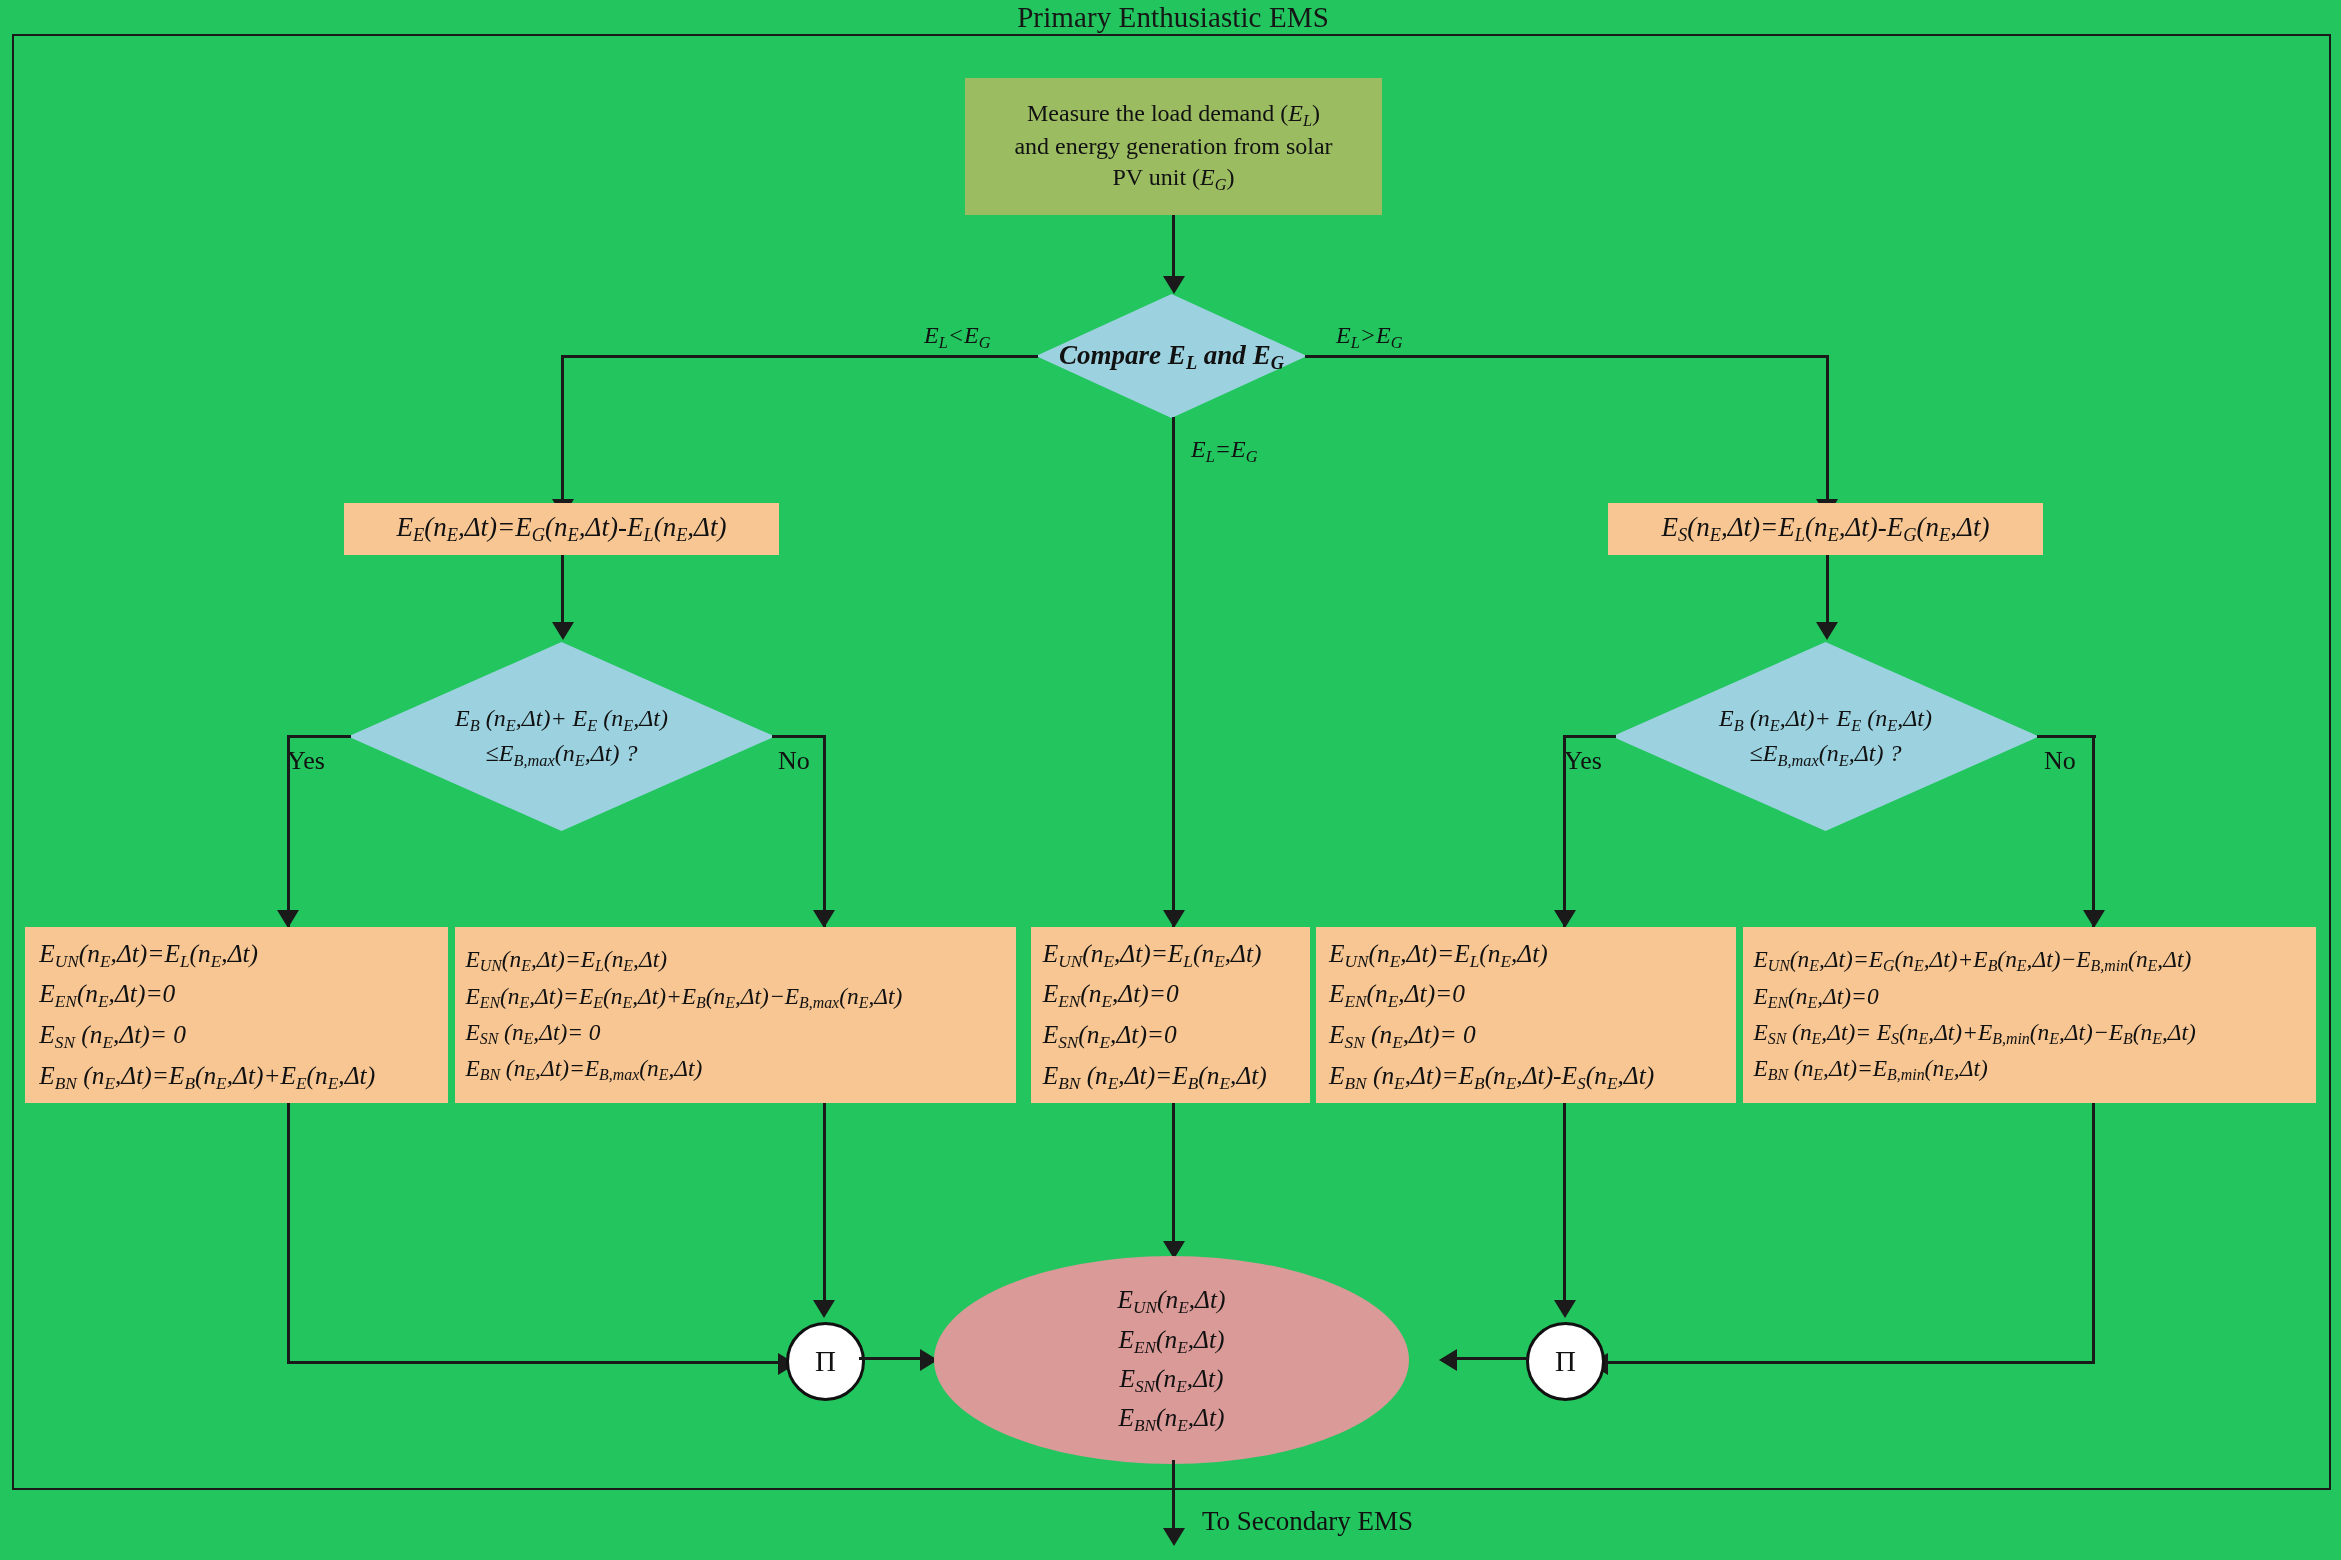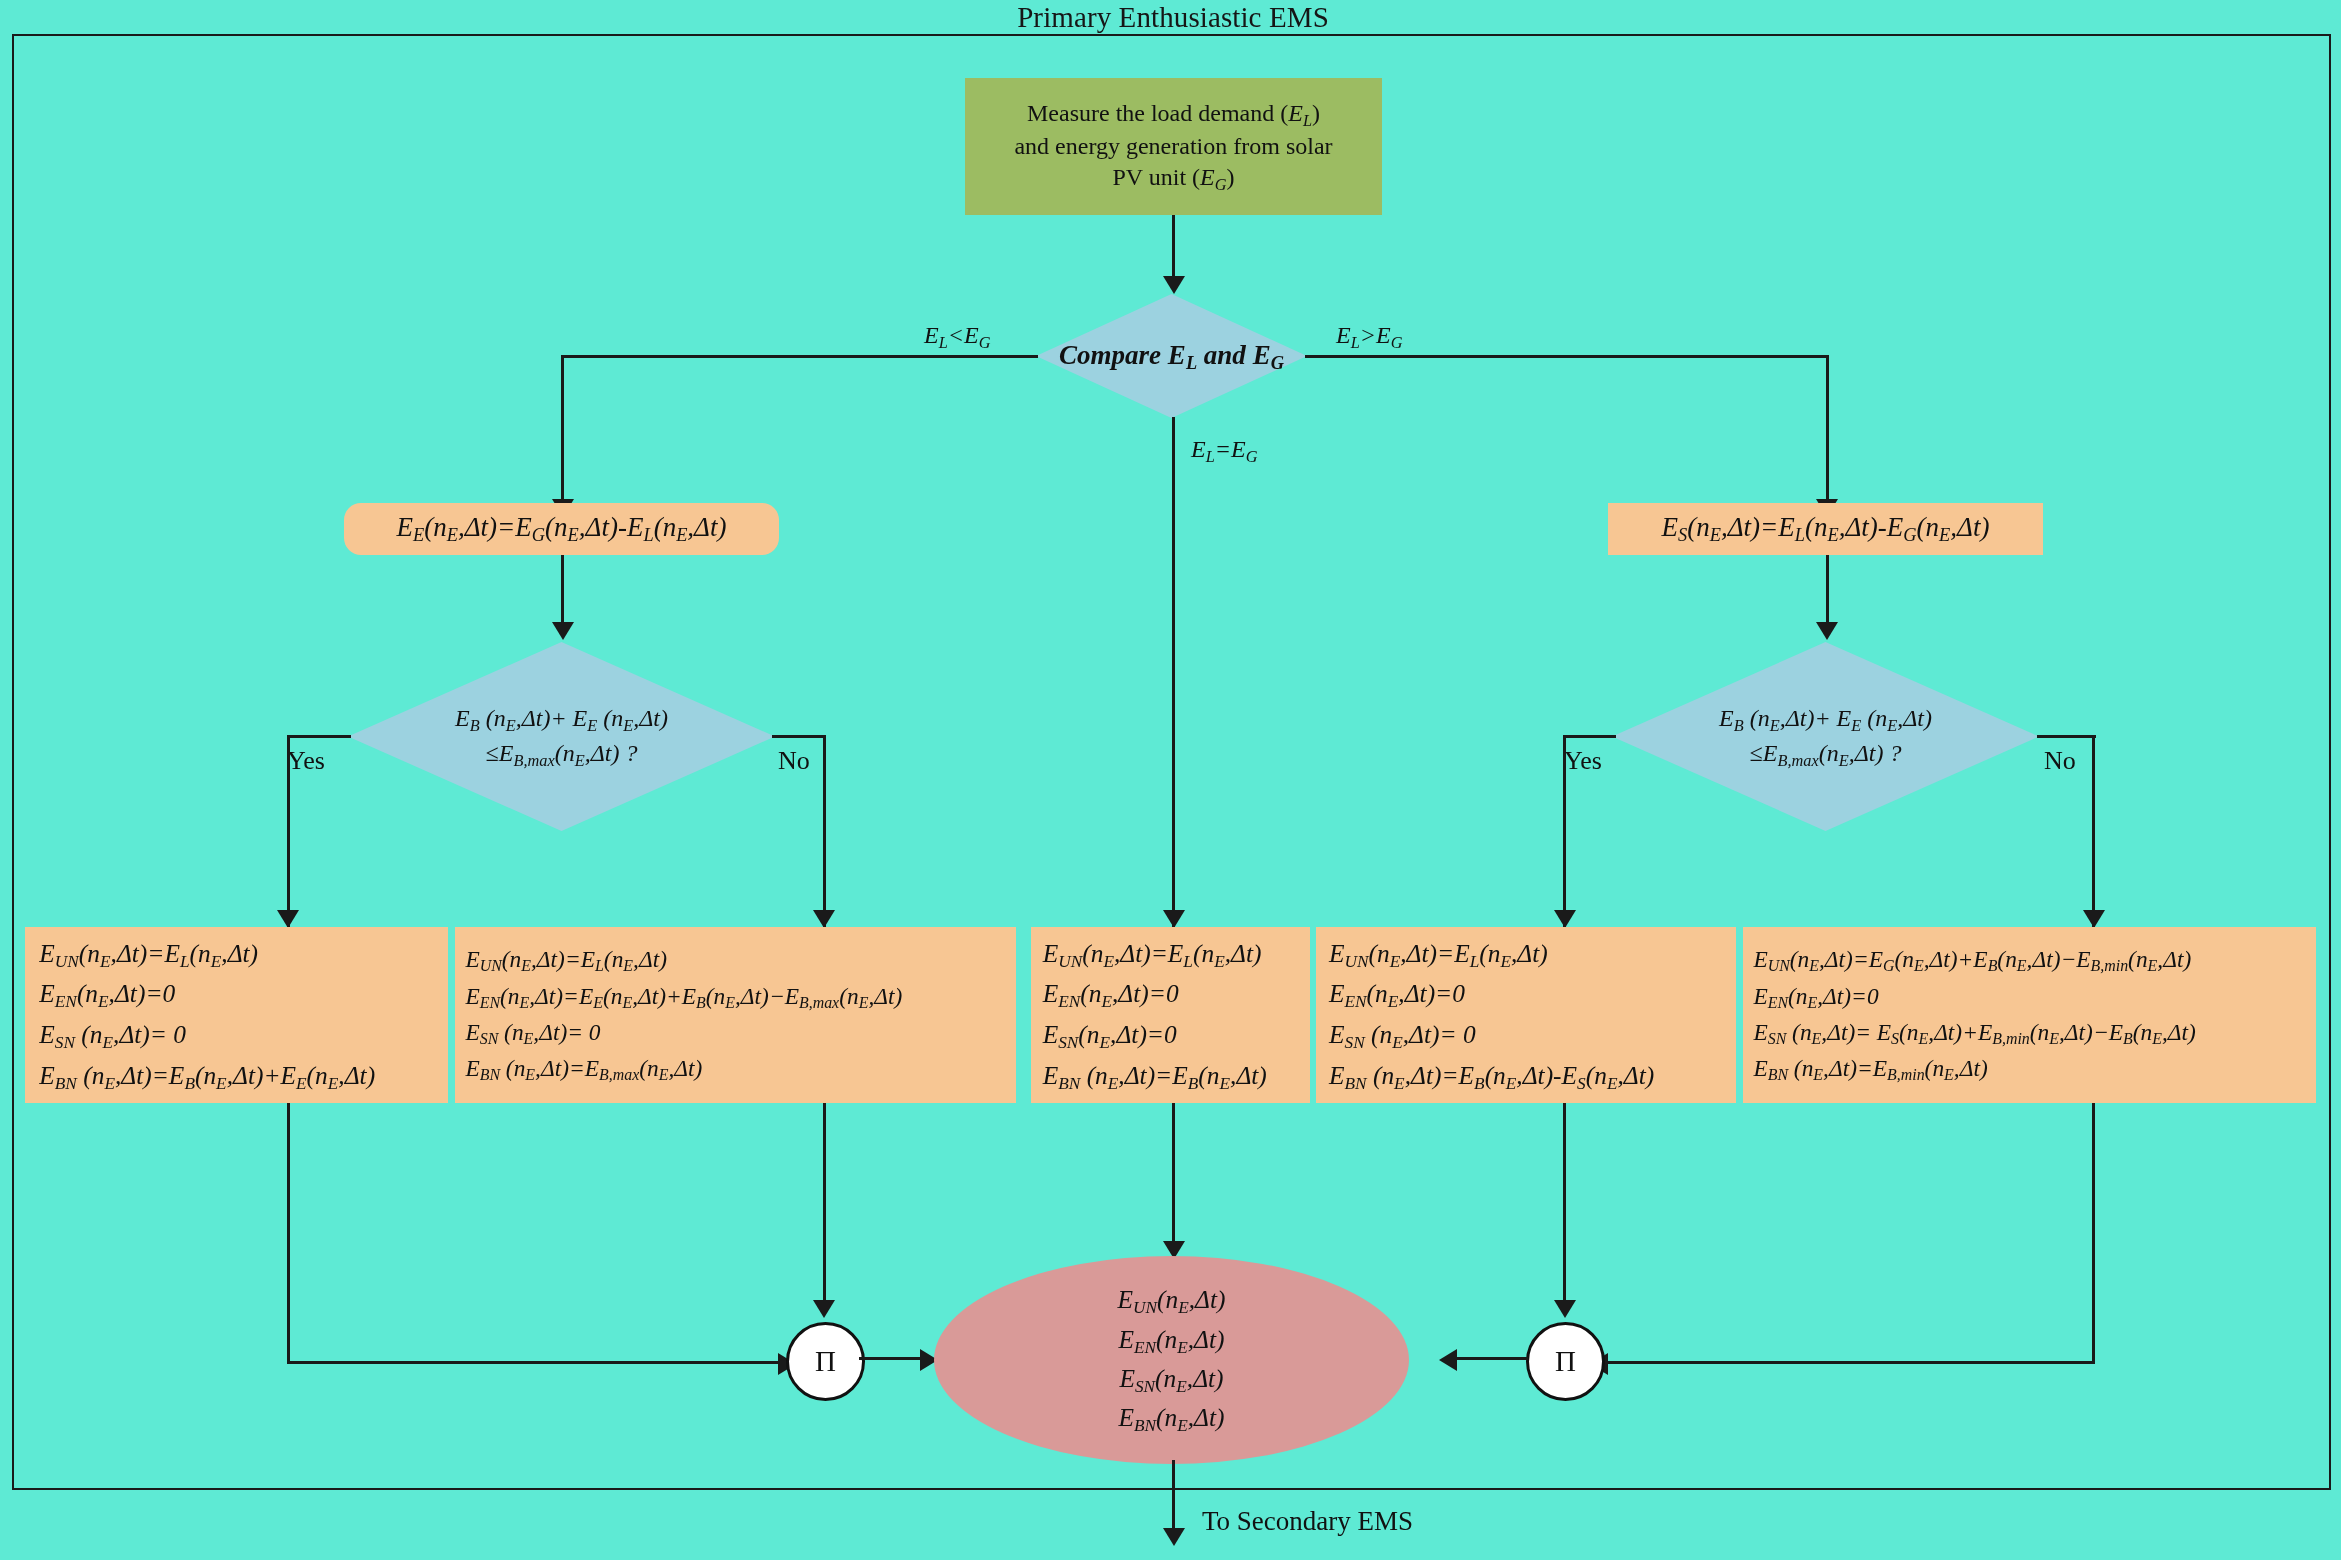--- a/index.html
+++ b/index.html
@@ -1,17 +1,17 @@
 <!DOCTYPE html>
 <html style="font-size:10.4px"><head>
 <meta charset="utf-8">
 <style>
   html,body{margin:0;padding:0;background:#ffffff;}
   body{font-family:"Liberation Serif","DejaVu Serif",serif;}
-  #stage{position:relative;width:2342px;height:1560px;background:#5eead4;overflow:hidden;}
+  #stage{position:relative;width:2342px;height:1560px;background:#22c55e;overflow:hidden;}
 
   
   .frame{position:absolute;border:2.6px solid #1a1a1a;box-sizing:border-box;}
 
   
   .title{position:absolute;text-align:center;font-size:29px;color:#161616;
          letter-spacing:0.1px;white-space:nowrap;}
 
   
   .node{position:absolute;box-sizing:border-box;display:flex;align-items:center;
@@ -104,21 +104,21 @@
   <div class="ln lnv" style="left:561px;top:355px;height:148px;"></div>
   <div class="arr arr-down" style="left:552px;top:499px;"></div>
 
   <div class="ln lnh" style="left:1305px;top:355px;width:524px;"></div>
   <div class="ln lnv" style="left:1826px;top:355px;height:148px;"></div>
   <div class="arr arr-down" style="left:1816px;top:499px;"></div>
 
   <div class="ln lnv" style="left:1172px;top:417px;height:515px;"></div>
   <div class="arr arr-down" style="left:1163px;top:910px;"></div>
 
-  <div class="node rect-orange" style="left:344px;top:503px;width:435px;height:52px;border-radius:17px;">
+  <div class="node rect-orange" style="left:344px;top:503px;width:435px;height:52px;">
     <span class="proc-text">
       <i>E<sub>E</sub></i>(<i>n<sub>E</sub></i>,Δ<i>t</i>)=<i>E<sub>G</sub></i>(<i>n<sub>E</sub></i>,Δ<i>t</i>)-<i>E<sub>L</sub></i>(<i>n<sub>E</sub></i>,Δ<i>t</i>)
     </span>
   </div>
   <div class="ln lnv" style="left:561px;top:555px;height:72px;"></div>
   <div class="arr arr-down" style="left:552px;top:622px;"></div>
 
   <div class="node rect-orange" style="left:1608px;top:503px;width:435px;height:52px;">
     <span class="proc-text">
       <i>E<sub>S</sub></i>(<i>n<sub>E</sub></i>,Δ<i>t</i>)=<i>E<sub>L</sub></i>(<i>n<sub>E</sub></i>,Δ<i>t</i>)-<i>E<sub>G</sub></i>(<i>n<sub>E</sub></i>,Δ<i>t</i>)

